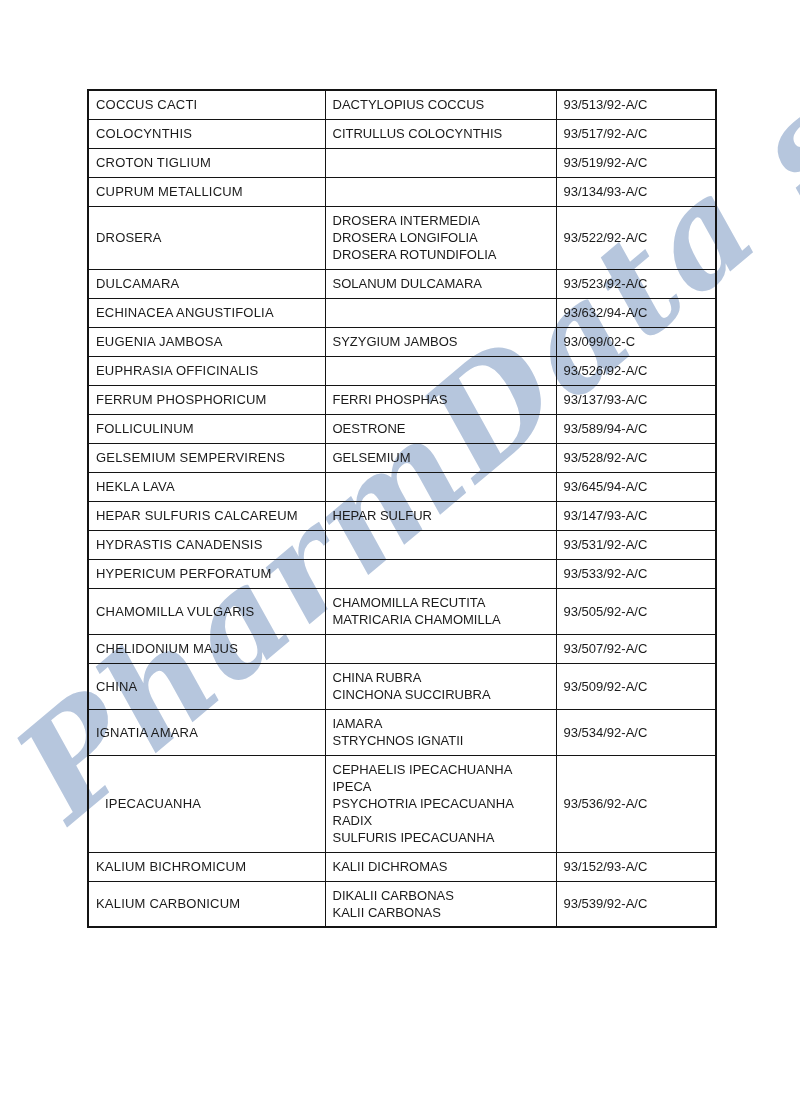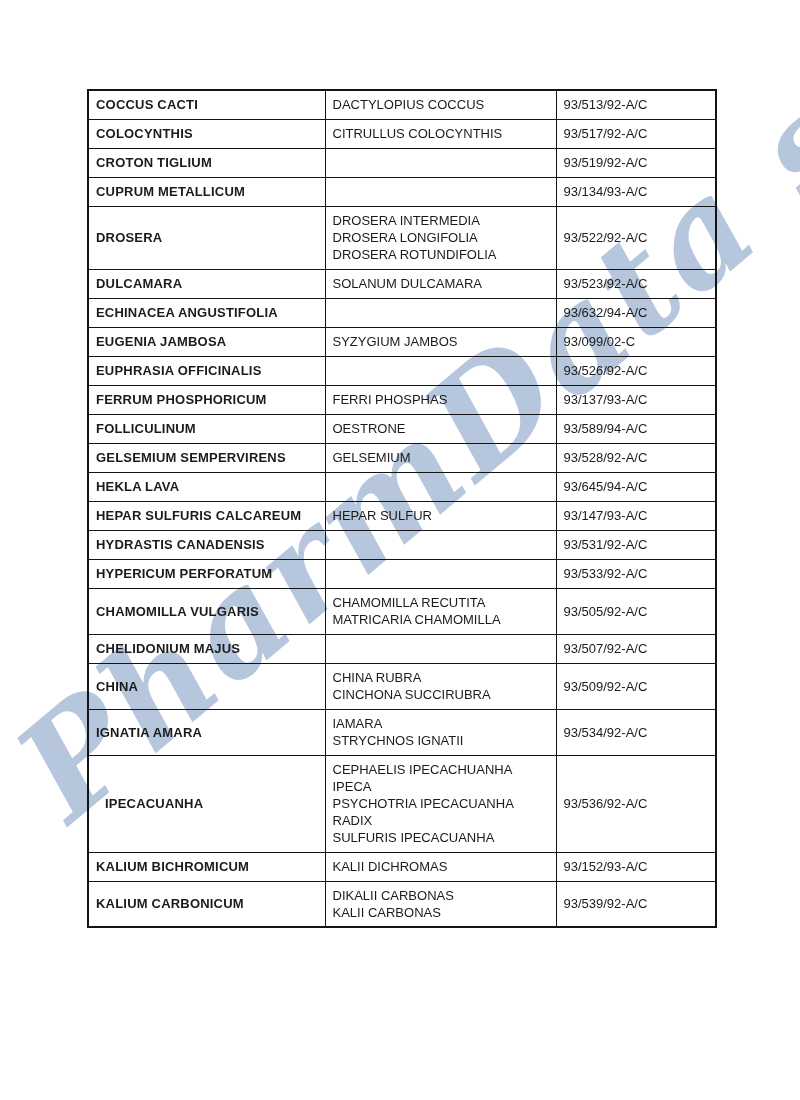--- a/index.html
+++ b/index.html
@@ -46,21 +46,21 @@
     border: 1.5px solid #141414;
     vertical-align: middle;
     padding: 5px 7px;
     font-size: 13px;
     line-height: 17px;
     color: #1b1b1b;
     background: transparent;
     overflow: hidden;
   }
   table.subst { border: 2px solid #141414; }
-  td.col-name { font-weight: bold; letter-spacing: 0.2px; }
+  td.col-name { font-weight: normal; letter-spacing: 0.2px; }
   td.col-syn  { font-weight: normal; }
   td.col-code { font-weight: normal; }
 </style>
 </head>
 <body>
 
 <div class="page">
   <div class="watermark">PharmData s.r.o.</div>
 
   <table class="subst">

